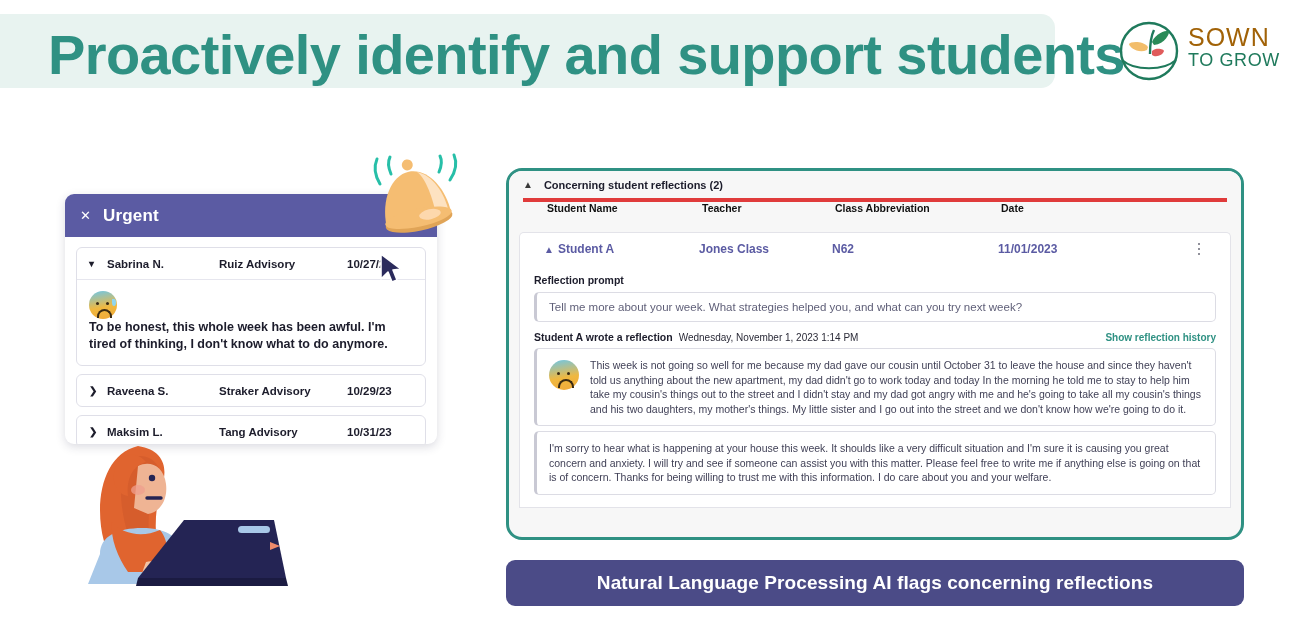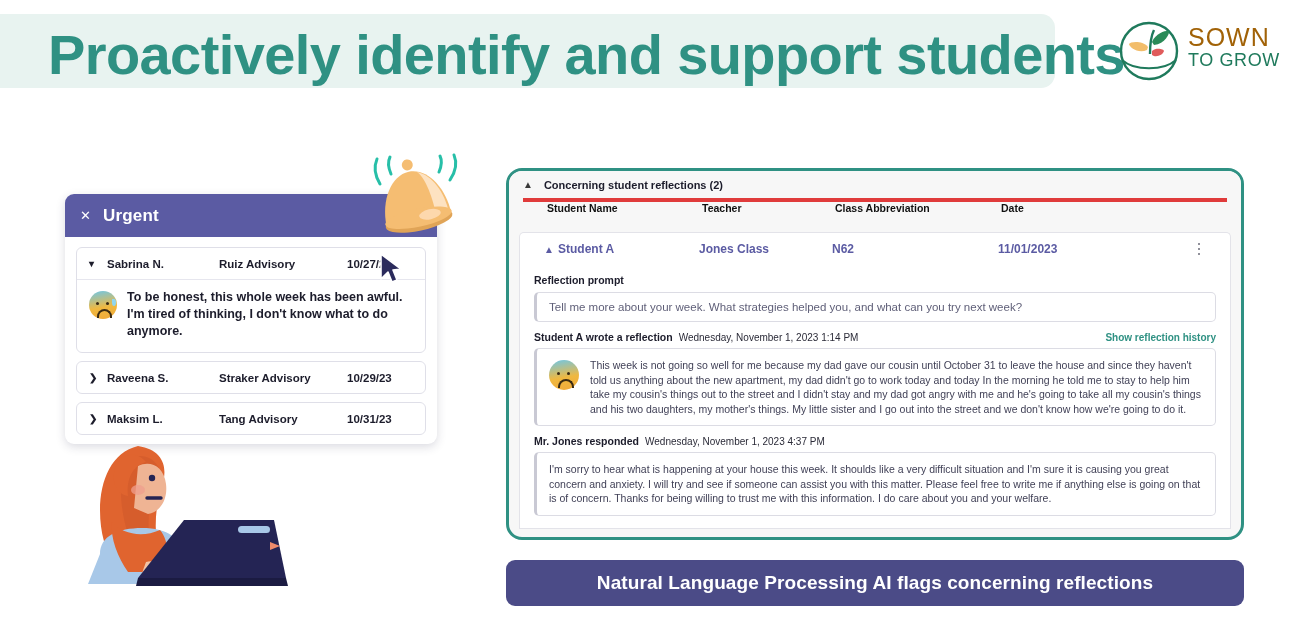--- a/index.html
+++ b/index.html
@@ -48,21 +48,21 @@
   .u-item{
     border:1px solid #dfdfe8;border-radius:6px;background:#fff;margin-bottom:8px;
   }
   .u-row{
     display:flex;align-items:center;height:31px;padding:0 12px;font-size:11.5px;font-weight:bold;color:#1c1c2b;
   }
   .u-row .chev{width:18px;font-size:10px;color:#1c1c2b;}
   .u-name{width:112px;}
   .u-adv{flex:1;}
   .u-date{width:66px;text-align:left;}
-  .u-expand{border-top:1px solid #e6e6ee;display:flex;padding:9px 12px 12px 12px;gap:10px;}
+  .u-expand{border-top:1px solid #e6e6ee;display:flex;padding:9px 12px 12px 12px;gap:0;flex-direction:column;}
   .u-emoji{
     width:28px;height:28px;border-radius:50%;flex:0 0 28px;margin-top:2px;
     background:linear-gradient(170deg,#6ec7e8 0%,#f0b83f 58%,#f0a93a 100%);
     position:relative;
   }
   .u-emoji .eye{position:absolute;width:3px;height:3px;border-radius:50%;background:#3a2a12;top:11px;}
   .u-emoji .eye.l{left:7px;} .u-emoji .eye.r{left:17px;}
   .u-emoji .mouth{position:absolute;width:11px;height:7px;border:2px solid #3a2a12;border-top:none;
     border-bottom-left-radius:11px;border-bottom-right-radius:11px;left:8px;top:18px;transform:rotate(180deg);}
   .u-emoji .tear{position:absolute;width:4px;height:7px;background:#8fd6f0;border-radius:0 60% 60% 60%;right:1px;top:8px;}
@@ -295,24 +295,20 @@
 
     <div class="bubble">
       <span class="r-emoji">
         <i class="eye l"></i>
           <i class="eye r"></i>
           <i class="mouth"></i>
       </span>
       <span class="txt">This week is not going so well for me because my dad gave our cousin until October 31 to leave the house and since they haven't told us anything about the new apartment, my dad didn't go to work today and today In the morning he told me to stay to help him take my cousin's things out to the street and I didn't stay and my dad got angry with me and he's going to take all my cousin's things and his two daughters, my mother's things. My little sister and I go out into the street and we don't know how we're going to do it.</span>
     </div>
 
-    <div class="meta-line">
-      <b>Mr. Jones  responded</b>
-      <span class="when">Wednesday, November 1, 2023  4:37 PM</span>
-    </div>
 
     <div class="bubble">
       <span class="txt">I'm sorry to hear what is happening at your house this week. It shoulds like a very difficult situation and I'm sure it is causing you great concern and anxiety. I will try and see if someone can assist you with this matter. Please feel free to write me if anything else is going on that is of concern. Thanks for being willing to trust me with this information. I do care about you and your welfare.</span>
     </div>
   </div>
 </div>
 
 <div id="nlp-banner">
   <span id="nlp-text">Natural Language Processing AI flags concerning reflections</span>
 </div>

